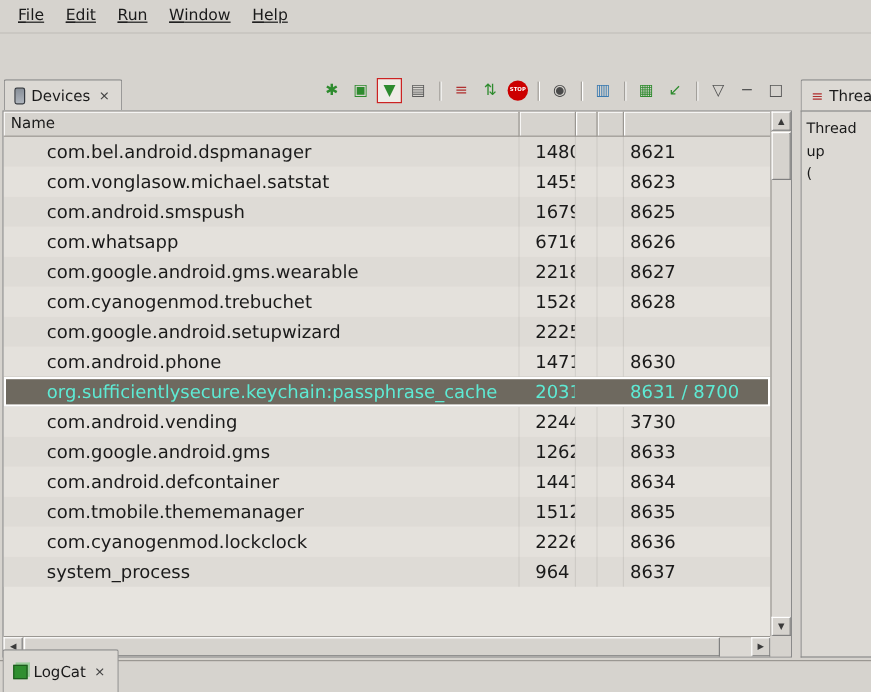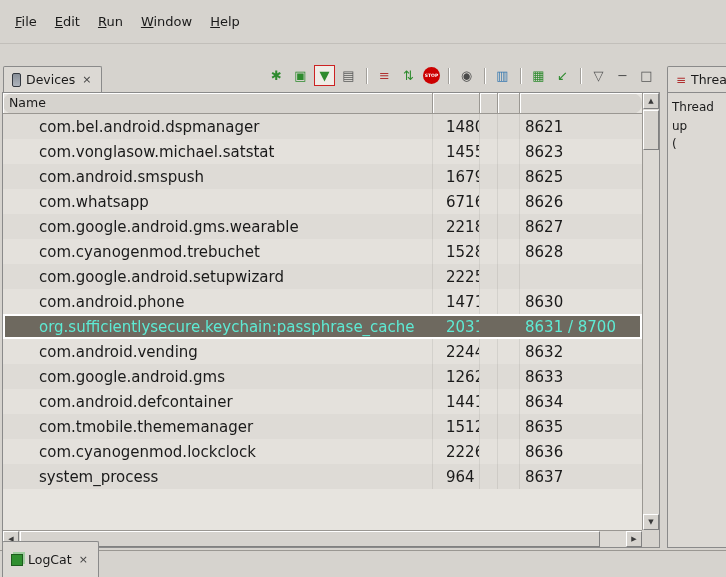--- a/index.html
+++ b/index.html
@@ -2,21 +2,21 @@
 <html><head>
 <meta charset="utf-8">
 <style>
   * { margin:0; padding:0; box-sizing:border-box; }
   html,body { width:726px; height:577px; overflow:hidden; }
   body { font-family:"DejaVu Sans", sans-serif; background:#d6d3ce; color:#1a1a1a; }
 
   .window { position:relative; width:726px; height:577px; background:#d6d3ce; }
 
   
-  .menubar { height:44px; display:flex; align-items:center; padding-left:6px; border-bottom:1px solid #c2bfba; }
+  .menubar { height:28px; display:flex; align-items:center; padding-left:6px; border-bottom:1px solid #c2bfba;text-decoration:underline; }
   .menu-item { display:inline-block; padding:3px 9px; font-size:13px; cursor:default; }
   .menu-item::first-letter { text-decoration:underline; }
 
   .toolbar-strip { height:35px; }
 
   
   .main { position:absolute; top:62px; left:0; right:0; bottom:27px; display:flex; }
   .devices-panel { width:662px; position:relative; flex:none; }
   .splitter { width:5px; flex:none; background:#d6d3ce; }
   .threads-panel { flex:1; position:relative; overflow:hidden; }
@@ -38,21 +38,21 @@
   .ticon { width:19px; height:19px; display:flex; align-items:center; justify-content:center;
            font-size:13px; cursor:default; }
   .ticon.hl { outline:1px solid #cc2222; background:#efece7; }
   .ticon.round { width:17px; height:17px; border-radius:50%; font-size:4.5px; font-weight:bold; letter-spacing:0; }
   .tsep { width:1px; height:16px; background:#a3a09b; box-shadow:1px 0 0 #ffffff; margin:0 3px; }
 
   
   .table-wrap { position:absolute; top:30px; left:2px; right:2px; bottom:2px;
                 border:1px solid #8a8a8a; background:#e7e4df; }
   .thead { position:absolute; top:0; left:0; right:17px; height:21px; display:flex;
-           background:#d6d3ce; font-size:12.5px;border-radius:10px; }
+           background:#d6d3ce; font-size:12.5px; }
   .th { border-right:1px solid #9a9792; border-bottom:1px solid #9a9792;
         box-shadow:inset 1px 1px 0 #ffffff; padding:2px 6px; white-space:nowrap; overflow:hidden; }
   .th.c-name { width:430px; } .th.c-pid { width:47px; } .th.c-a { width:18px; }
   .th.c-b { width:22px; } .th.c-port { flex:1; border-right:none; }
 
   .tbody { position:absolute; top:21px; left:0; right:17px; bottom:17px; overflow:hidden; }
   .row { display:flex; height:25px; align-items:center; font-size:15px; background:#dedbd6; }
   .row:nth-child(even) { background:#e4e1dc; }
   .row > span { height:100%; display:flex; align-items:center; white-space:nowrap; overflow:hidden;
                 border-right:1px solid rgba(0,0,0,0.07); }
@@ -205,21 +205,21 @@
     <span class="c-pid">20311</span>
     <span class="c-a"></span>
     <span class="c-b"></span>
     <span class="c-port">8631 / 8700</span>
   </div>
             <div class="row">
     <span class="c-name">com.android.vending</span>
     <span class="c-pid">22440</span>
     <span class="c-a"></span>
     <span class="c-b"></span>
-    <span class="c-port">8632</span>
+    <span class="c-port">3730</span>
   </div>
             <div class="row">
     <span class="c-name">com.google.android.gms</span>
     <span class="c-pid">12623</span>
     <span class="c-a"></span>
     <span class="c-b"></span>
     <span class="c-port">8633</span>
   </div>
             <div class="row">
     <span class="c-name">com.android.defcontainer</span>

